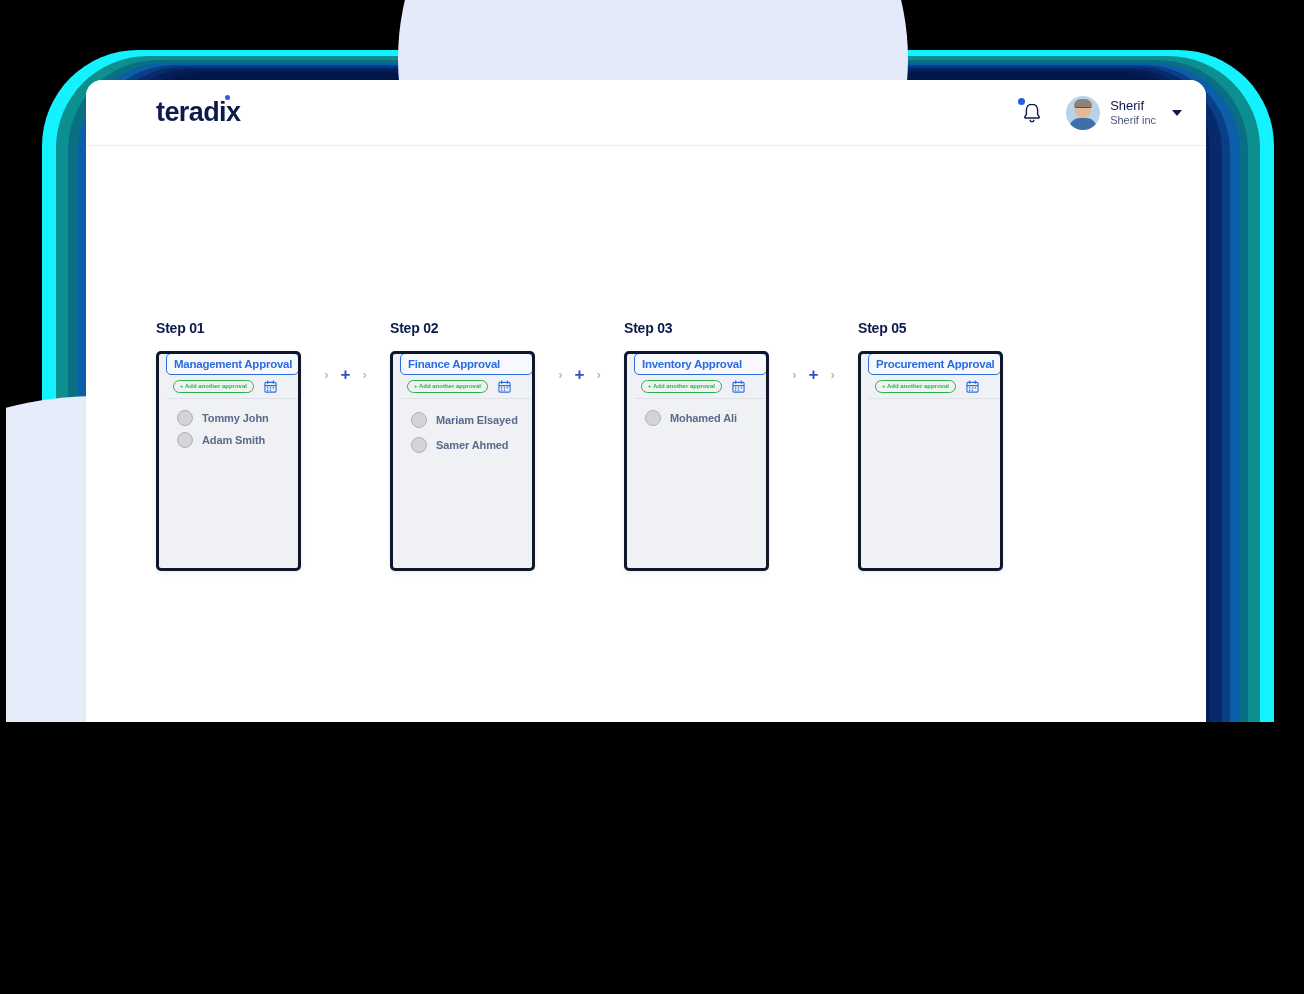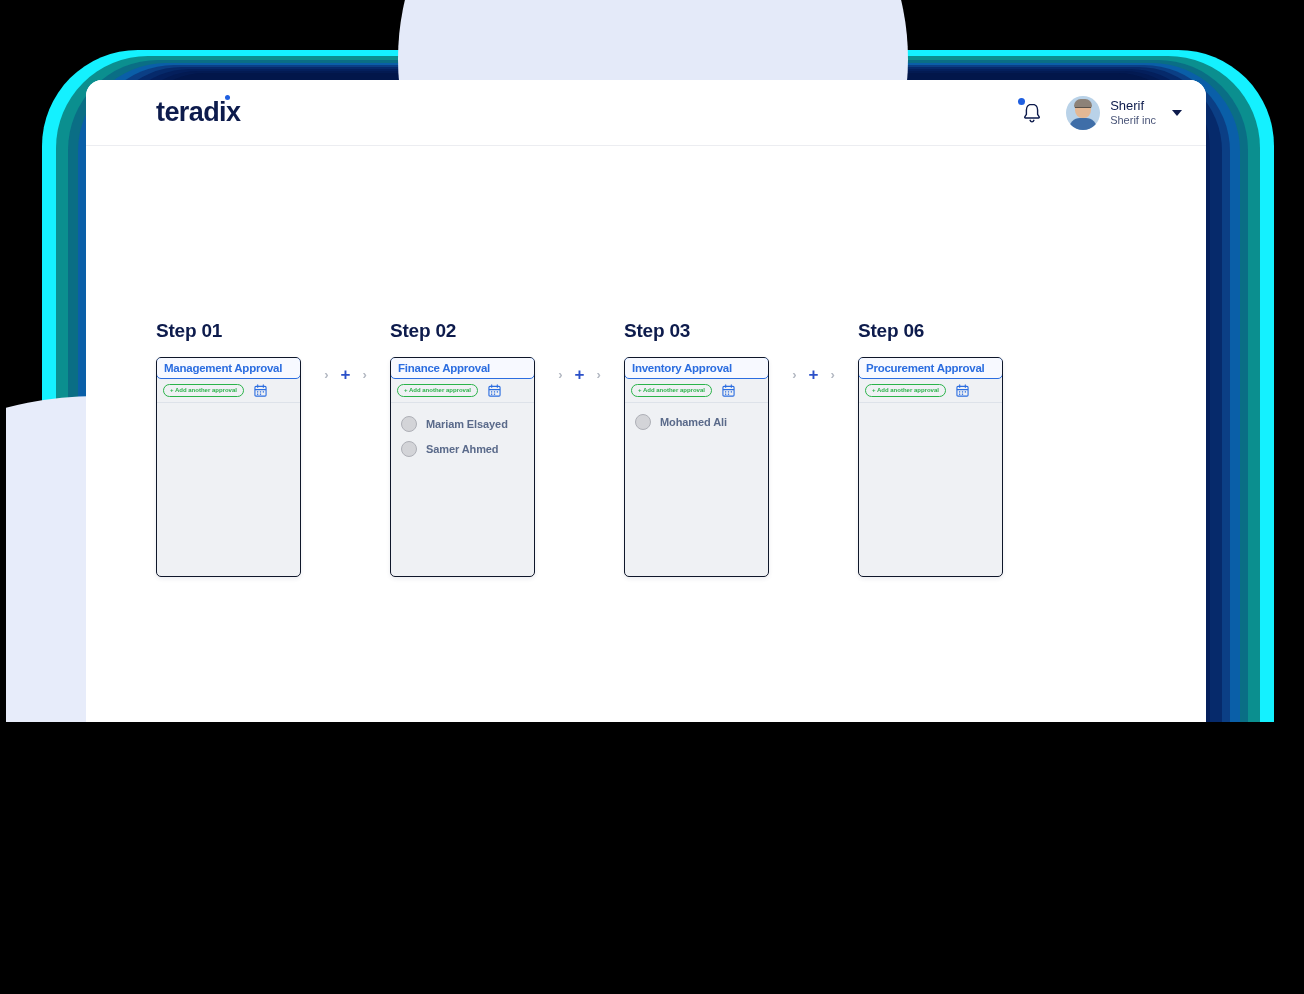--- a/index.html
+++ b/index.html
@@ -158,34 +158,35 @@
 
   
   .workflow {
     position: absolute;
     left: 70px; top: 240px;
     display: flex;
     align-items: flex-start;
   }
   .step-col { width: 145px; flex: none; }
   .step-label {
-    font-size: 19px;
+    font-size: 14px;
     font-weight: bold;
     color: #0d1b4c;
     margin-bottom: 15px;
     letter-spacing: -0.2px;
   }
   .step-card {
     width: 145px;
     height: 220px;
     background: #eff1f4;
-    border: 1px solid #0f172a;
+    border: 3px solid #0f172a;
     border-radius: 5px;
     box-shadow: 0 2px 4px rgba(20,40,80,0.08);
     overflow: hidden;
+    padding-left: 8px;
   }
   .card-title {
     height: 22px;
     margin: -1px -1px 0 -1px;
     background: #f7f9ff;
     border: 1.5px solid #2b6de0;
     border-radius: 5px;
     display: flex;
     align-items: center;
     padding: 0 7px;
@@ -336,20 +337,30 @@
                 <line x1="4" y1="1" x2="4" y2="3.6" stroke="#2b6de0" stroke-width="1.2" stroke-linecap="round"></line>
                 <line x1="10" y1="1" x2="10" y2="3.6" stroke="#2b6de0" stroke-width="1.2" stroke-linecap="round"></line>
                 <rect x="3.2" y="7.8" width="1.4" height="1.4" fill="#2b6de0"></rect>
                 <rect x="6.3" y="7.8" width="1.4" height="1.4" fill="#2b6de0"></rect>
                 <rect x="9.4" y="7.8" width="1.4" height="1.4" fill="#2b6de0"></rect>
                 <rect x="3.2" y="10.3" width="1.4" height="1.4" fill="#2b6de0"></rect>
                 <rect x="6.3" y="10.3" width="1.4" height="1.4" fill="#2b6de0"></rect>
               </svg>
             </div>
           </div>
+          <div class="approver-list">
+            <div class="approver">
+              <span class="approver-avatar"></span>
+              <span class="approver-name">Tommy John</span>
+            </div>
+            <div class="approver">
+              <span class="approver-avatar"></span>
+              <span class="approver-name">Adam Smith</span>
+            </div>
+          </div>
         </div>
       </div>
 
       <div class="connector">
         <span class="chev-sm">›</span>
         <span class="plus-btn">+</span>
         <span class="chev-sm">›</span>
       </div>
 
       <div class="step-col">
@@ -424,21 +435,21 @@
         </div>
       </div>
 
       <div class="connector">
         <span class="chev-sm">›</span>
         <span class="plus-btn">+</span>
         <span class="chev-sm">›</span>
       </div>
 
       <div class="step-col">
-        <div class="step-label">Step 06</div>
+        <div class="step-label">Step 05</div>
         <div class="step-card">
           <div class="card-title">
             <span>Procurement Approval</span>
           </div>
           <div class="card-actions">
             <div class="add-pill">+ Add another approval</div>
             <div class="cal-icon">
               <svg width="13" height="13" viewBox="0 0 14 14">
                 <rect x="1" y="2.6" width="12" height="10.4" rx="1.2" fill="none" stroke="#2b6de0" stroke-width="1.2"></rect>
                 <line x1="1" y1="6" x2="13" y2="6" stroke="#2b6de0" stroke-width="1.2"></line>

